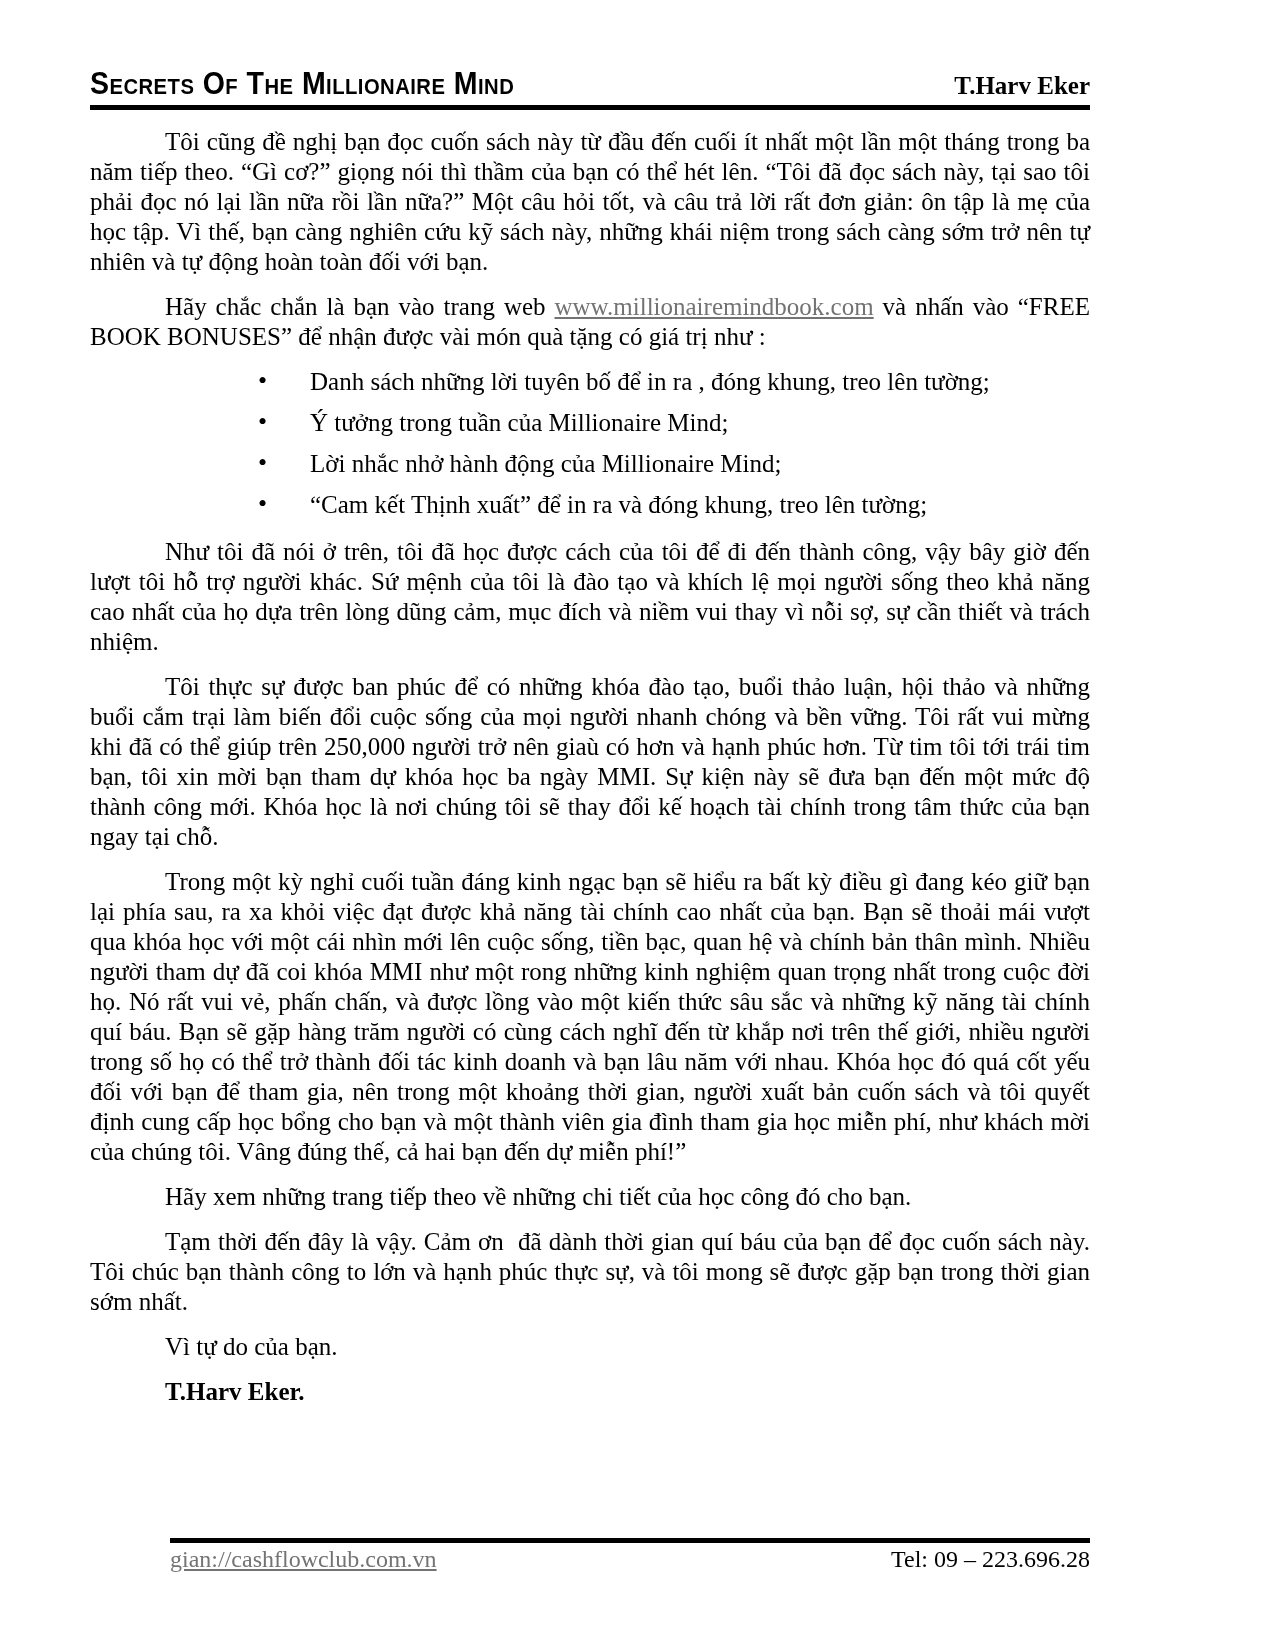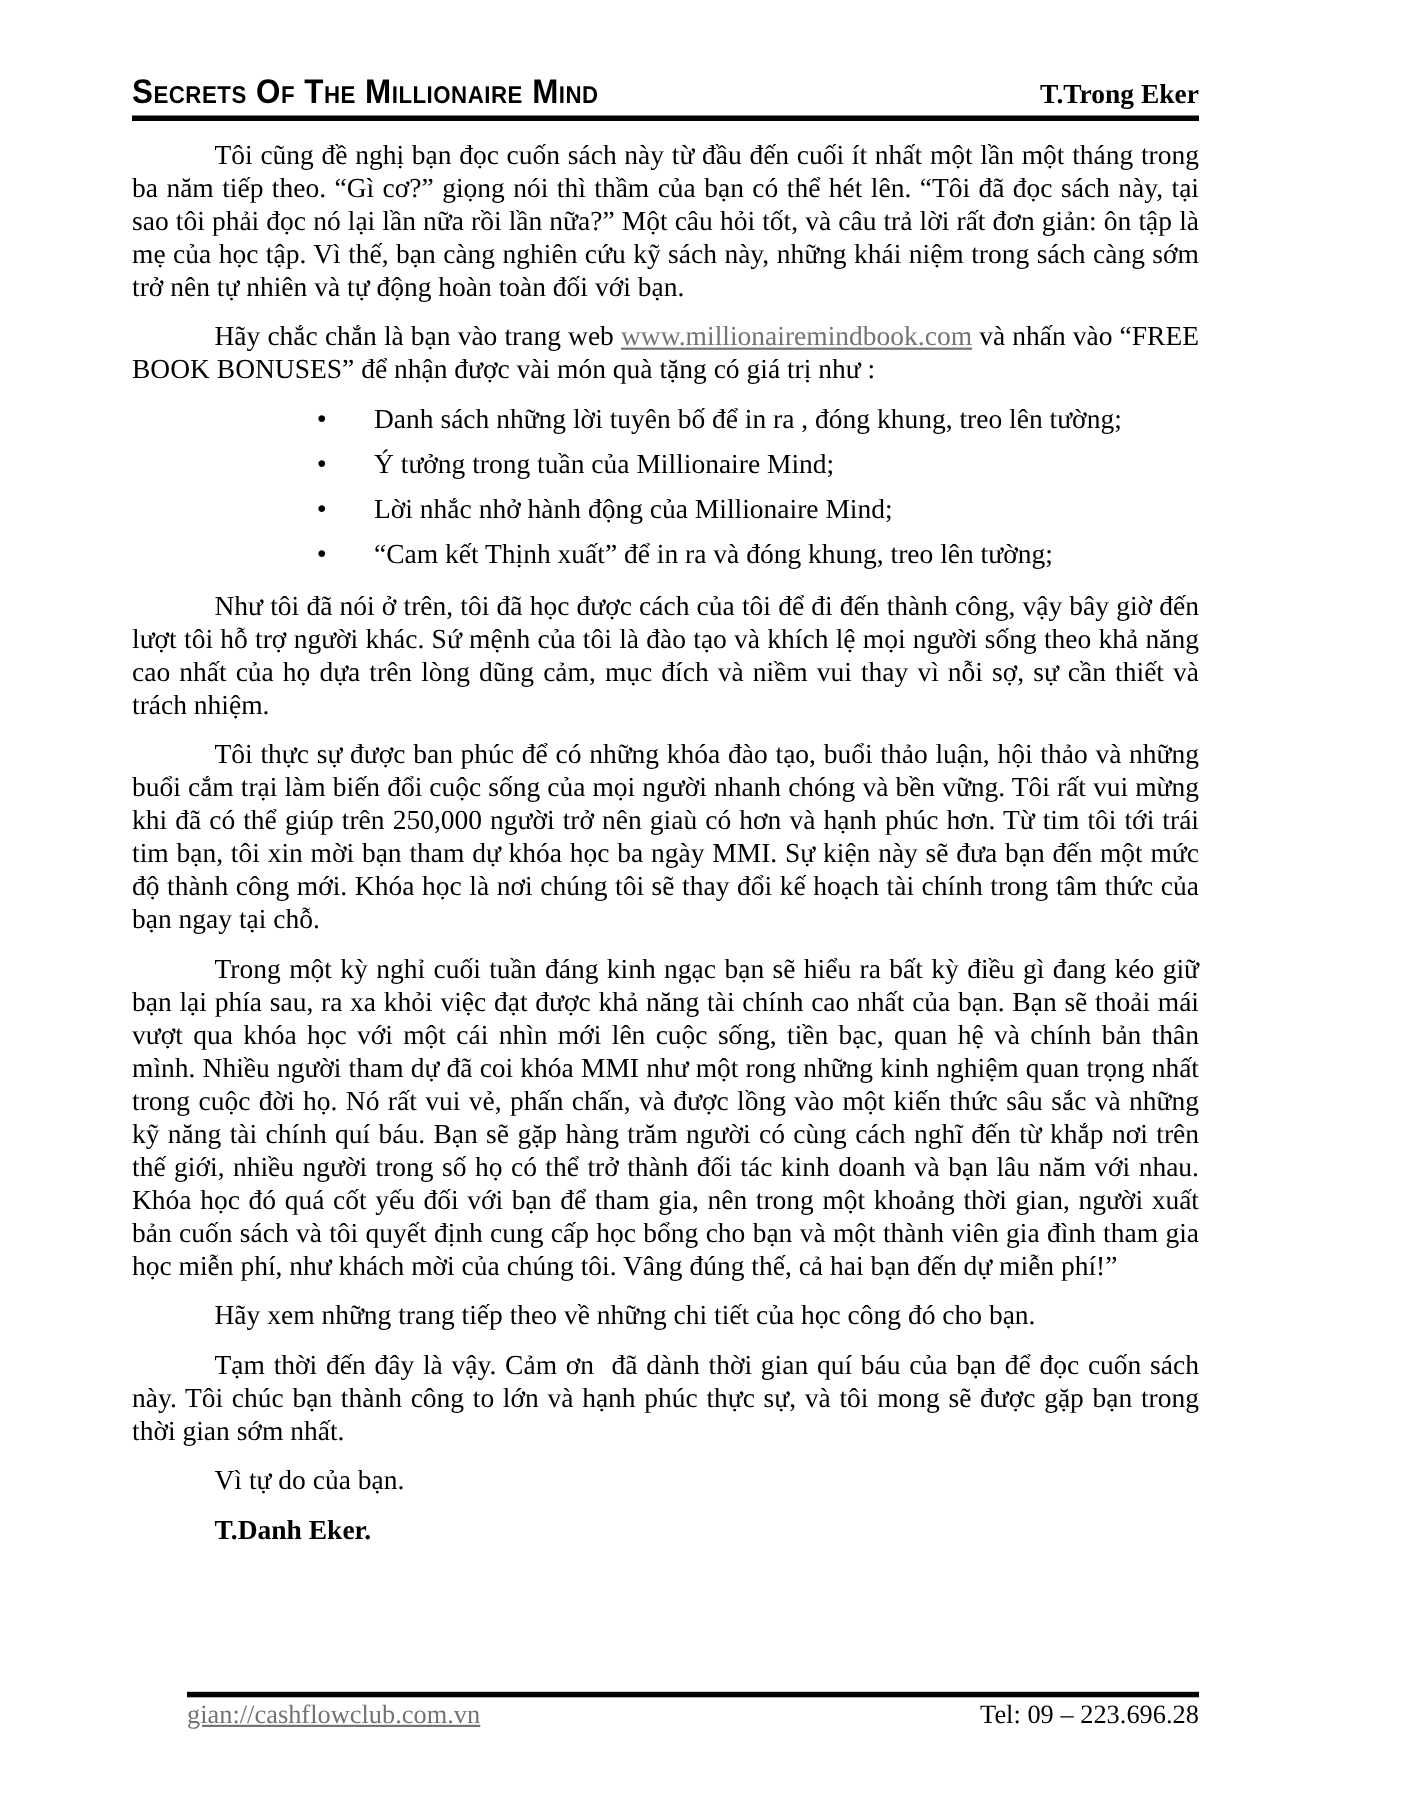--- a/index.html
+++ b/index.html
@@ -7,21 +7,21 @@
     padding: 0;
     background: #ffffff;
   }
   .page {
     position: relative;
     width: 1275px;
     height: 1650px;
     background: #ffffff;
     color: #000000;
     box-sizing: border-box;
-    padding: 66px 185px 0 120px;
+    padding: 66px 185px 0 90px;
     font-family: "Liberation Serif", serif;
     overflow: hidden;
   }
   
   .header-row {
     display: flex;
     justify-content: space-between;
     align-items: baseline;
   }
   .book-title {
@@ -102,21 +102,21 @@
   }
 </style>
 </head>
 <body>
 
 <div class="page">
 
   <header>
     <div class="header-row">
       <span class="book-title">Secrets Of The Millionaire Mind</span>
-      <span class="author">T.Trong Eker</span>
+      <span class="author">T.Harv Eker</span>
     </div>
     <div class="header-rule"></div>
   </header>
 
   <main>
     <p class="para">Tôi cũng đề nghị bạn đọc cuốn sách này từ đầu đến cuối ít nhất một lần một tháng trong ba năm tiếp theo. “Gì cơ?” giọng nói thì thầm của bạn có thể hét lên. “Tôi đã đọc sách này, tại sao tôi phải đọc nó lại lần nữa rồi lần nữa?” Một câu hỏi tốt, và câu trả lời rất đơn giản: ôn tập là mẹ của học tập. Vì thế, bạn càng nghiên cứu kỹ sách này, những khái niệm trong sách càng sớm trở nên tự nhiên và tự động hoàn toàn đối với bạn.</p>
 
     <p class="para"><span>Hãy chắc chắn là bạn vào trang web </span><a class="doc-link">www.millionairemindbook.com</a><span> và nhấn vào “FREE BOOK BONUSES” để nhận được vài món quà tặng có giá trị như :</span></p>
 
     <ul class="bonus-list">
@@ -125,21 +125,21 @@
       <li><span class="bullet">•</span><span>Lời nhắc nhở hành động của Millionaire Mind;</span></li>
       <li><span class="bullet">•</span><span>“Cam kết Thịnh xuất” để in ra và đóng khung, treo lên tường;</span></li>
     </ul>
 
     <p class="para">Như tôi đã nói ở trên, tôi đã học được cách của tôi để đi đến thành công, vậy bây giờ đến lượt tôi hỗ trợ người khác. Sứ mệnh của tôi là đào tạo và khích lệ mọi người sống theo khả năng cao nhất của họ dựa trên lòng dũng cảm, mục đích và niềm vui thay vì nỗi sợ, sự cần thiết và trách nhiệm.</p>
     <p class="para">Tôi thực sự được ban phúc để có những khóa đào tạo, buổi thảo luận, hội thảo và những buổi cắm trại làm biến đổi cuộc sống của mọi người nhanh chóng và bền vững. Tôi rất vui mừng khi đã có thể giúp trên 250,000 người trở nên giaù có hơn và hạnh phúc hơn. Từ tim tôi tới trái tim bạn, tôi xin mời bạn tham dự khóa học ba ngày MMI. Sự kiện này sẽ đưa bạn đến một mức độ thành công mới. Khóa học là nơi chúng tôi sẽ thay đổi kế hoạch tài chính trong tâm thức của bạn ngay tại chỗ.</p>
     <p class="para">Trong một kỳ nghỉ cuối tuần đáng kinh ngạc bạn sẽ hiểu ra bất kỳ điều gì đang kéo giữ bạn lại phía sau, ra xa khỏi việc đạt được khả năng tài chính cao nhất của bạn. Bạn sẽ thoải mái vượt qua khóa học với một cái nhìn mới lên cuộc sống, tiền bạc, quan hệ và chính bản thân mình. Nhiều người tham dự đã coi khóa MMI như một rong những kinh nghiệm quan trọng nhất trong cuộc đời họ. Nó rất vui vẻ, phấn chấn, và được lồng vào một kiến thức sâu sắc và những kỹ năng tài chính quí báu. Bạn sẽ gặp hàng trăm người có cùng cách nghĩ đến từ khắp nơi trên thế giới, nhiều người trong số họ có thể trở thành đối tác kinh doanh và bạn lâu năm với nhau. Khóa học đó quá cốt yếu đối với bạn để tham gia, nên trong một khoảng thời gian, người xuất bản cuốn sách và tôi quyết định cung cấp học bổng cho bạn và một thành viên gia đình tham gia học miễn phí, như khách mời của chúng tôi. Vâng đúng thế, cả hai bạn đến dự miễn phí!”</p>
     <p class="para">Hãy xem những trang tiếp theo về những chi tiết của học công đó cho bạn.</p>
     <p class="para">Tạm thời đến đây là vậy. Cảm ơn &nbsp;đã dành thời gian quí báu của bạn để đọc cuốn sách này. Tôi chúc bạn thành công to lớn và hạnh phúc thực sự, và tôi mong sẽ được gặp bạn trong thời gian sớm nhất.</p>
     <p class="para">Vì tự do của bạn.</p>
-    <p class="signature">T.Danh Eker.</p>
+    <p class="signature">T.Harv Eker.</p>
   </main>
 
   <footer>
     <div class="footer-rule"></div>
     <div class="footer-row">
       <a class="doc-link">gian://cashflowclub.com.vn</a>
       <span>Tel: 09 – 223.696.28</span>
     </div>
   </footer>
 

